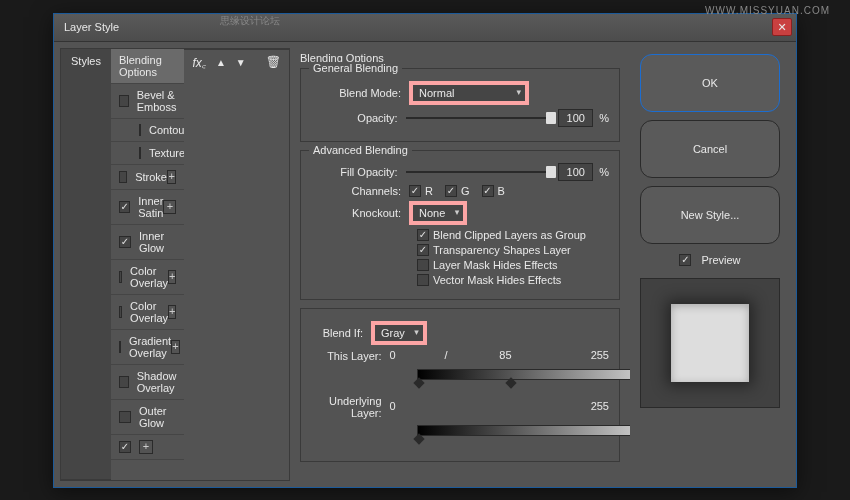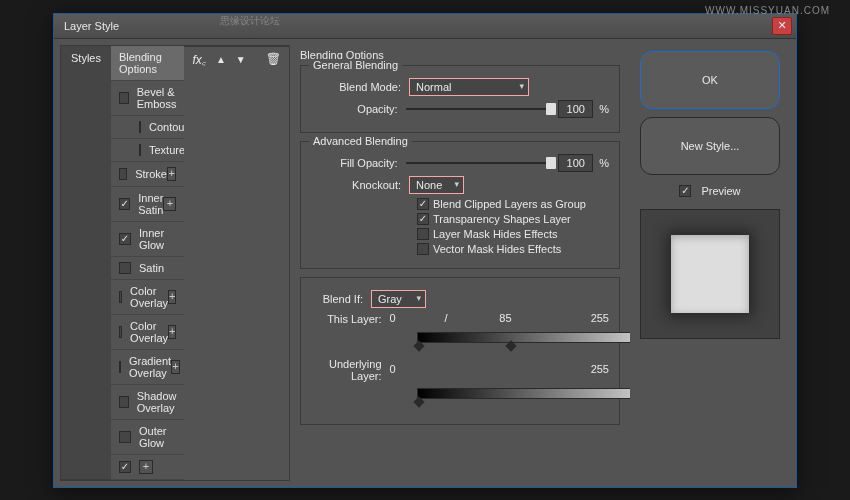--- a/index.html
+++ b/index.html
@@ -25,21 +25,21 @@
 .styles-footer .fx{font-style:italic;font-size:12px}
 .styles-footer .arrow{font-size:10px}
 .styles-footer .spacer{flex:1}
 .styles-footer .trash{font-size:12px}
 .center-col{flex:1;padding:4px 10px;overflow:auto}
 .group-title{margin-bottom:4px}
 .fieldset{border:1px solid #3a3a3a;padding:8px 10px 10px;margin-bottom:8px;position:relative}
 .fieldset>.legend{position:absolute;top:-7px;left:8px;background:#535353;padding:0 4px}
 .row{display:flex;align-items:center;margin:4px 0}
 .row .lab{width:98px;text-align:right;padding-right:8px}
-.select{background:#454545;border:1px solid #fca5a5;padding:2px 18px 2px 6px;position:relative;min-width:55px}
+.select{background:#454545;border:4px solid #fca5a5;padding:2px 18px 2px 6px;position:relative;min-width:55px}
 .select::after{content:"▾";position:absolute;right:4px;top:2px;font-size:9px;color:#ccc}
 .select.wide{min-width:120px}
 .slider{position:relative;height:14px;width:150px;margin-right:8px}
 .slider .track{position:absolute;top:6px;left:0;right:0;height:2px;background:#2a2a2a}
 .slider .thumb{position:absolute;top:1px;width:10px;height:12px;background:#e0e0e0;border-radius:1px}
 .numbox{width:36px;background:#454545;border:1px solid #2a2a2a;padding:2px 4px;text-align:center}
 .pct{margin-left:6px}
 .chk{width:12px;height:12px;border:1px solid #2a2a2a;background:#454545;display:inline-flex;align-items:center;justify-content:center;margin-right:4px;vertical-align:middle}
 .chk.checked::after{content:"✓";color:#e0e0e0;font-size:10px;line-height:1}
 .chlab{margin-right:12px}
@@ -101,24 +101,20 @@
             <span class="cb checked"></span>
             <span class="label">Inner Satin</span>
             <span class="plus">+</span>
           </div>
           <div class="style-item">
             <span class="cb checked"></span>
             <span class="label">Inner Glow</span>
           </div>
           <div class="style-item">
             <span class="cb"></span>
-            <span class="label">Satin</span>
-          </div>
-          <div class="style-item">
-            <span class="cb"></span>
             <span class="label">Color Overlay</span>
             <span class="plus">+</span>
           </div>
           <div class="style-item">
             <span class="cb"></span>
             <span class="label">Color Overlay</span>
             <span class="plus">+</span>
           </div>
           <div class="style-item">
             <span class="cb"></span>
@@ -170,20 +166,29 @@
         <div class="row">
           <div class="lab">Fill Opacity:</div>
           <div class="slider">
               <div class="track"></div>
               <div class="thumb" style="left:140px"></div>
             </div>
           <div class="numbox">100</div>
           <span class="pct">%</span>
         </div>
         <div class="row">
+          <div class="lab">Channels:</div>
+          <span class="chk checked"></span>
+            <span class="chlab">R</span>
+          <span class="chk checked"></span>
+            <span class="chlab">G</span>
+          <span class="chk checked"></span>
+            <span class="chlab">B</span>
+        </div>
+        <div class="row">
           <div class="lab">Knockout:</div>
           <div class="select">None</div>
         </div>
         <div id="adv-opts">
             <div class="opt-row">
               <span class="chk checked"></span>
               <span>Blend Clipped Layers as Group</span>
             </div>
             <div class="opt-row">
               <span class="chk checked"></span>
@@ -235,20 +240,21 @@
               <div class="grad"></div>
               <div class="mk" style="left:-2px"></div>
               <div class="mk wht" style="left:272px"></div>
             </div>
           </div>
       </div>
     </div>
 
     <div class="right-col">
       <div class="btn primary">OK</div>
+      <div class="btn">Cancel</div>
       <div class="btn">New Style...</div>
       <div class="preview-row">
           <span class="chk checked"></span>
           <span>Preview</span>
         </div>
       <div class="preview-box">
           <div class="preview-inner"></div>
         </div>
     </div>
   </div>

